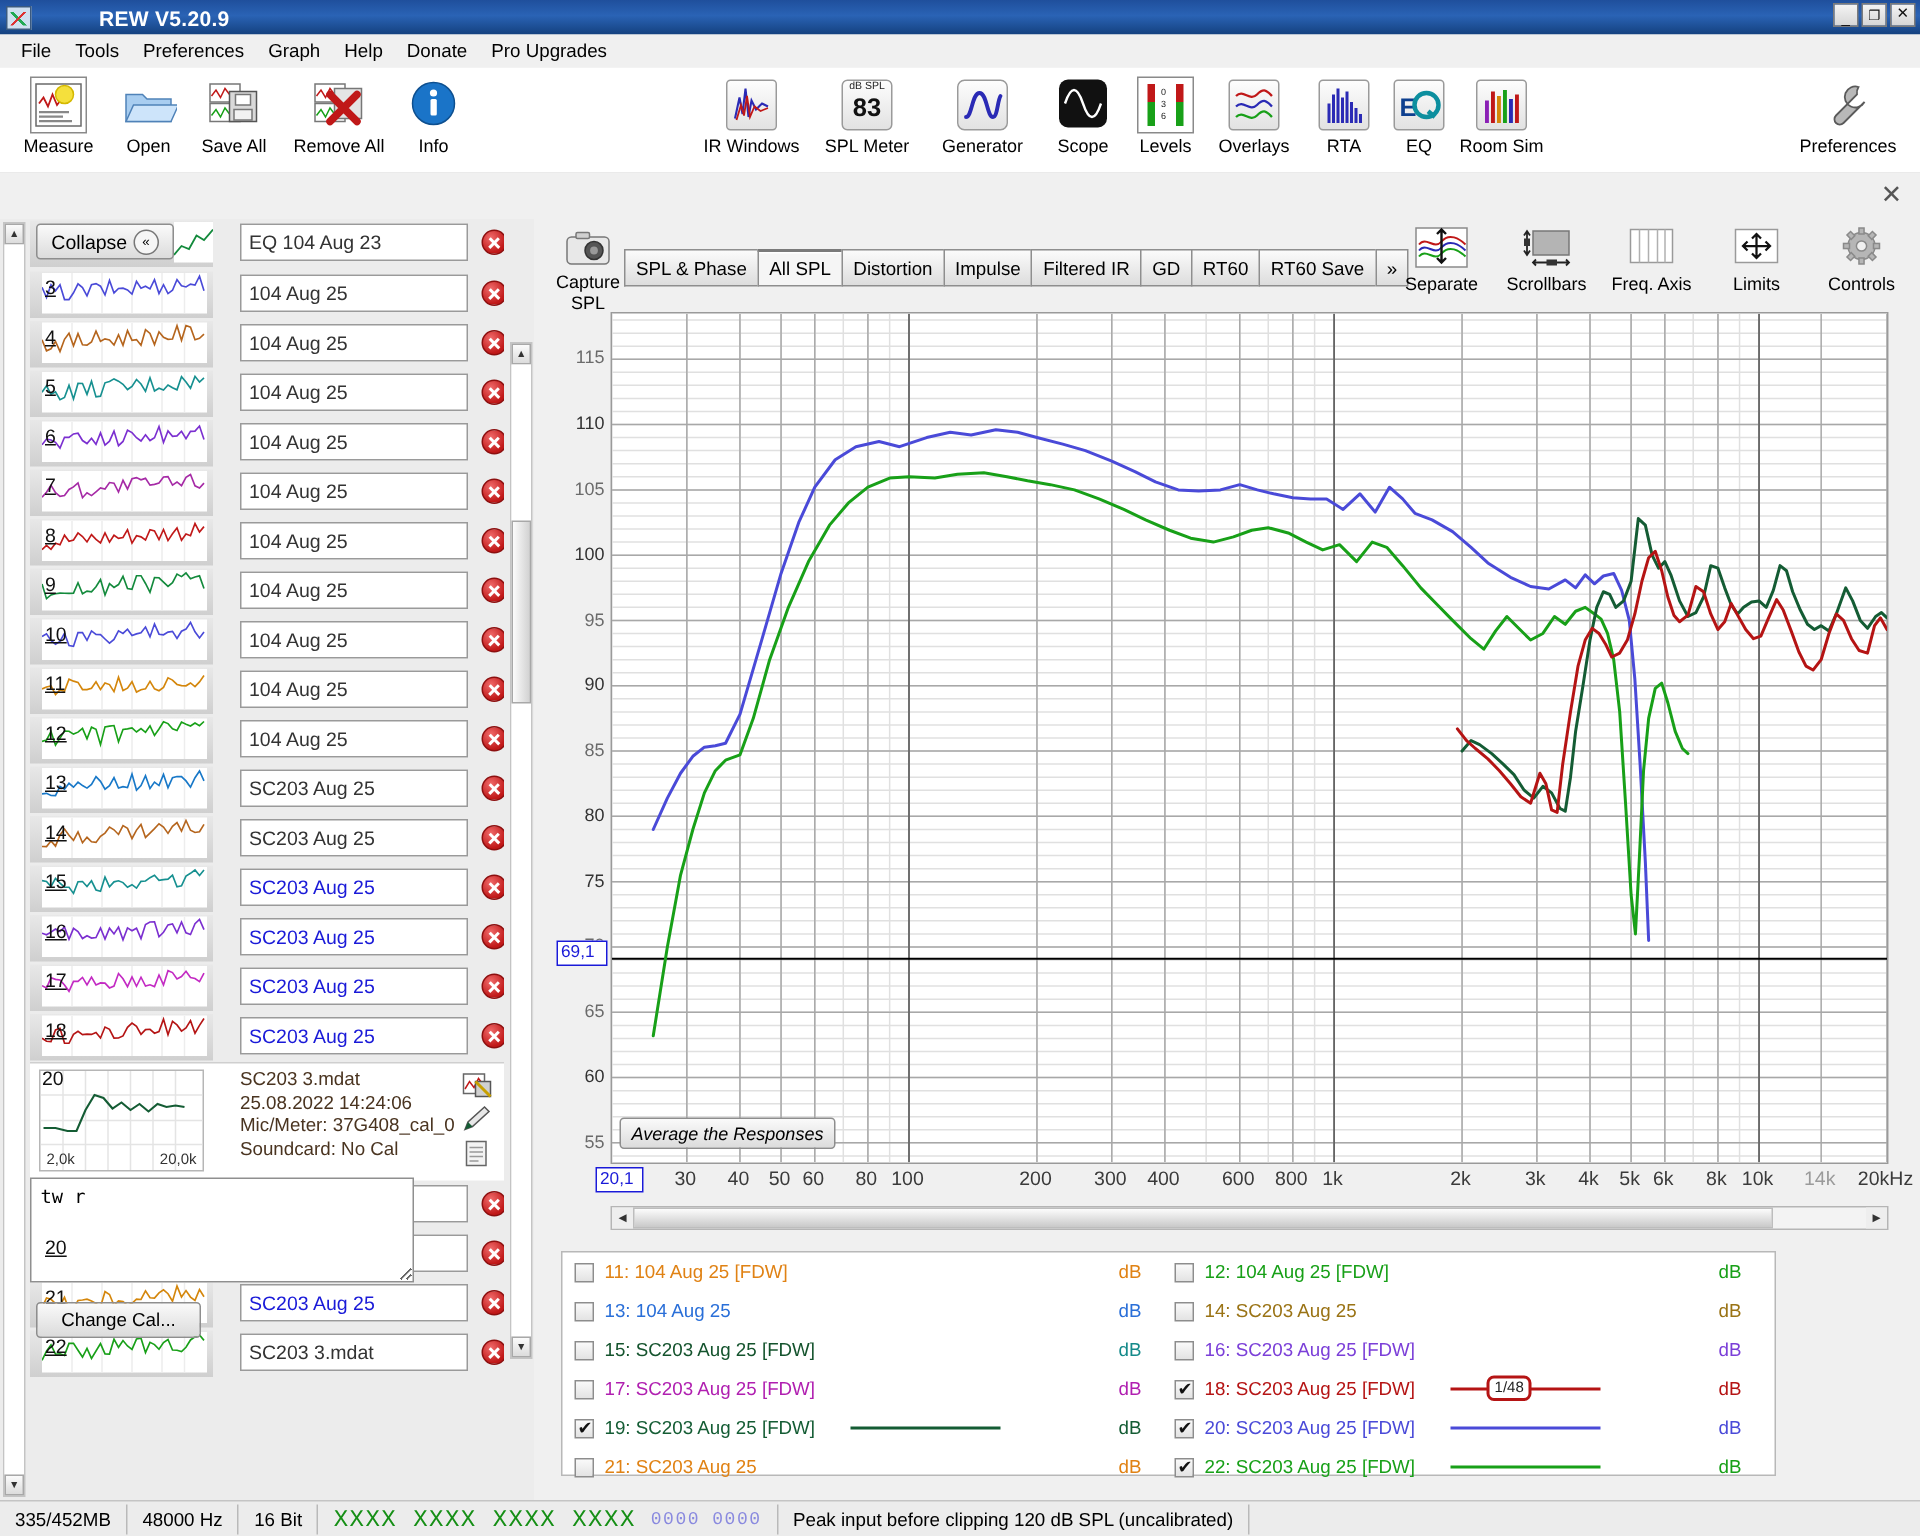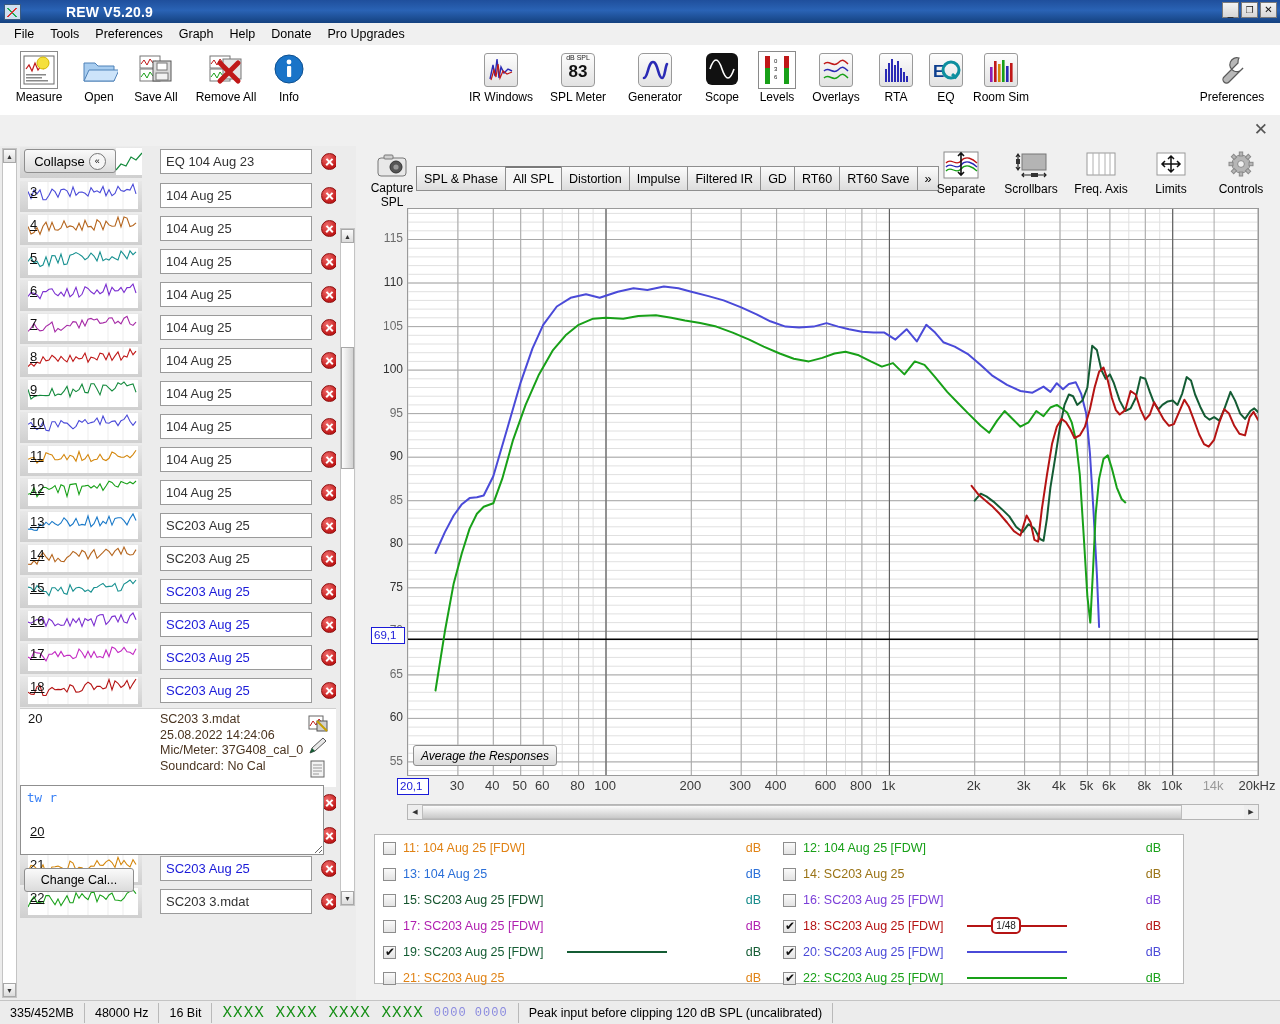--- a/index.html
+++ b/index.html
@@ -96,22 +96,22 @@
   .detailcard{position:relative;background:#fff;height:78px;border-top:1px solid #cfcfcf;}
   .detailcard .dthumb{position:absolute;left:6px;top:4px;width:110px;height:68px;
     border:1px solid #b6b6b6;background:#fff;overflow:hidden;box-sizing:border-box;}
   .detailcard .dnum{position:absolute;left:8px;top:2px;font-size:13px;color:#111;z-index:3;}
   .detailcard .drange{position:absolute;left:4px;bottom:1px;right:4px;font-size:10px;color:#333;
     display:flex;justify-content:space-between;z-index:3;}
   .detailcard .dinfo{position:absolute;left:140px;top:3px;font-size:12.5px;color:#4a3420;line-height:15.5px;}
   .detailcard .dicons{position:absolute;right:6px;top:4px;width:22px;}
   .dicon{width:20px;height:20px;margin-bottom:3px;position:relative;cursor:pointer;}
 
-  .notesbox{position:absolute;left:20px;top:639px;width:304px;height:70px;background:#fff;
-    border:1px solid #8f8f8f;box-sizing:border-box;font-size:12.5px;padding:4px 6px;color:#3b82f6;}
+  .notesbox{position:absolute;left:20px;top:639px;width:256px;height:70px;background:#fff;
+    border:1px solid #8f8f8f;box-sizing:border-box;font-size:12.5px;padding:4px 6px;color:#000000;}
   .changecal{position:absolute;left:24px;top:722px;width:110px;height:24px;
     background:linear-gradient(to bottom,#fafafa,#dbdbdb);border:1px solid #8e8e8e;border-radius:3px;
     box-sizing:border-box;font-size:12.5px;display:flex;align-items:center;justify-content:center;cursor:pointer;z-index:5;}
 
   .inner-scroll{position:absolute;left:340px;top:82px;width:15px;height:678px;
     background:#f2f2f2;border:1px solid #c4c4c4;box-sizing:border-box;}
 
   
   .graphpanel{position:absolute;left:356px;top:146px;width:924px;height:854px;background:#f0f0f0;}
 
@@ -689,20 +689,40 @@
                 <polyline points="0.0,15.1 3.0,17.2 6.0,17.4 9.0,9.6 12.0,8.5 15.0,18.4 18.0,18.5 21.0,12.6 24.0,10.5 27.0,12.7 30.0,12.4 33.0,12.6 36.0,11.3 39.0,15.0 42.0,7.7 45.0,9.2 48.0,15.1 51.0,15.0 54.0,13.6 57.0,7.9 60.0,5.1 63.0,7.2 66.0,12.6 69.0,9.4 72.0,9.2 75.0,11.8 78.0,10.7 81.0,2.5 84.0,12.8 87.0,3.9 90.0,6.3 93.0,10.4 96.0,8.3 99.0,3.4 102.0,11.8 105.0,6.6 108.0,2.0" fill="none" stroke="#b51414" stroke-width="1.1"></polyline>
               </svg></div>
             <div class="num">18</div>
             <input class="nameinput blue" value="SC203 Aug 25" style="">
             <div class="del"></div>
           </div>
         </div>
 
       <div class="detailcard">
         <div class="dnum">20</div>
+        <div class="dthumb">
+          <svg width="108" height="66">
+            <g stroke="#e4e4e4" stroke-width="1">
+              <line x1="15" y1="0" x2="15" y2="66"></line>
+                <line x1="30" y1="0" x2="30" y2="66"></line>
+              <line x1="45" y1="0" x2="45" y2="66"></line>
+                <line x1="60" y1="0" x2="60" y2="66"></line>
+              <line x1="75" y1="0" x2="75" y2="66"></line>
+                <line x1="90" y1="0" x2="90" y2="66"></line>
+              <line x1="0" y1="16" x2="108" y2="16"></line>
+                <line x1="0" y1="33" x2="108" y2="33"></line>
+                <line x1="0" y1="49" x2="108" y2="49"></line>
+            </g>
+            <polyline points="2,38 10,38 18,40 24,40 30,26 36,16 42,18 48,25 54,21 60,26 66,22 72,27 78,22 84,24 90,23 96,24" fill="none" stroke="#145c34" stroke-width="1.4"></polyline>
+          </svg>
+          <div class="drange">
+            <span>2,0k</span>
+            <span>20,0k</span>
+          </div>
+        </div>
         <div class="dinfo">
           <div>SC203 3.mdat</div>
           <div>25.08.2022 14:24:06</div>
           <div>Mic/Meter: 37G408_cal_0</div>
           <div>Soundcard: No Cal</div>
         </div>
         <div class="dicons">
           <div class="dicon">
             <svg width="20" height="20">
                 <rect x="1" y="3" width="14" height="13" fill="#fff" stroke="#666"></rect>

